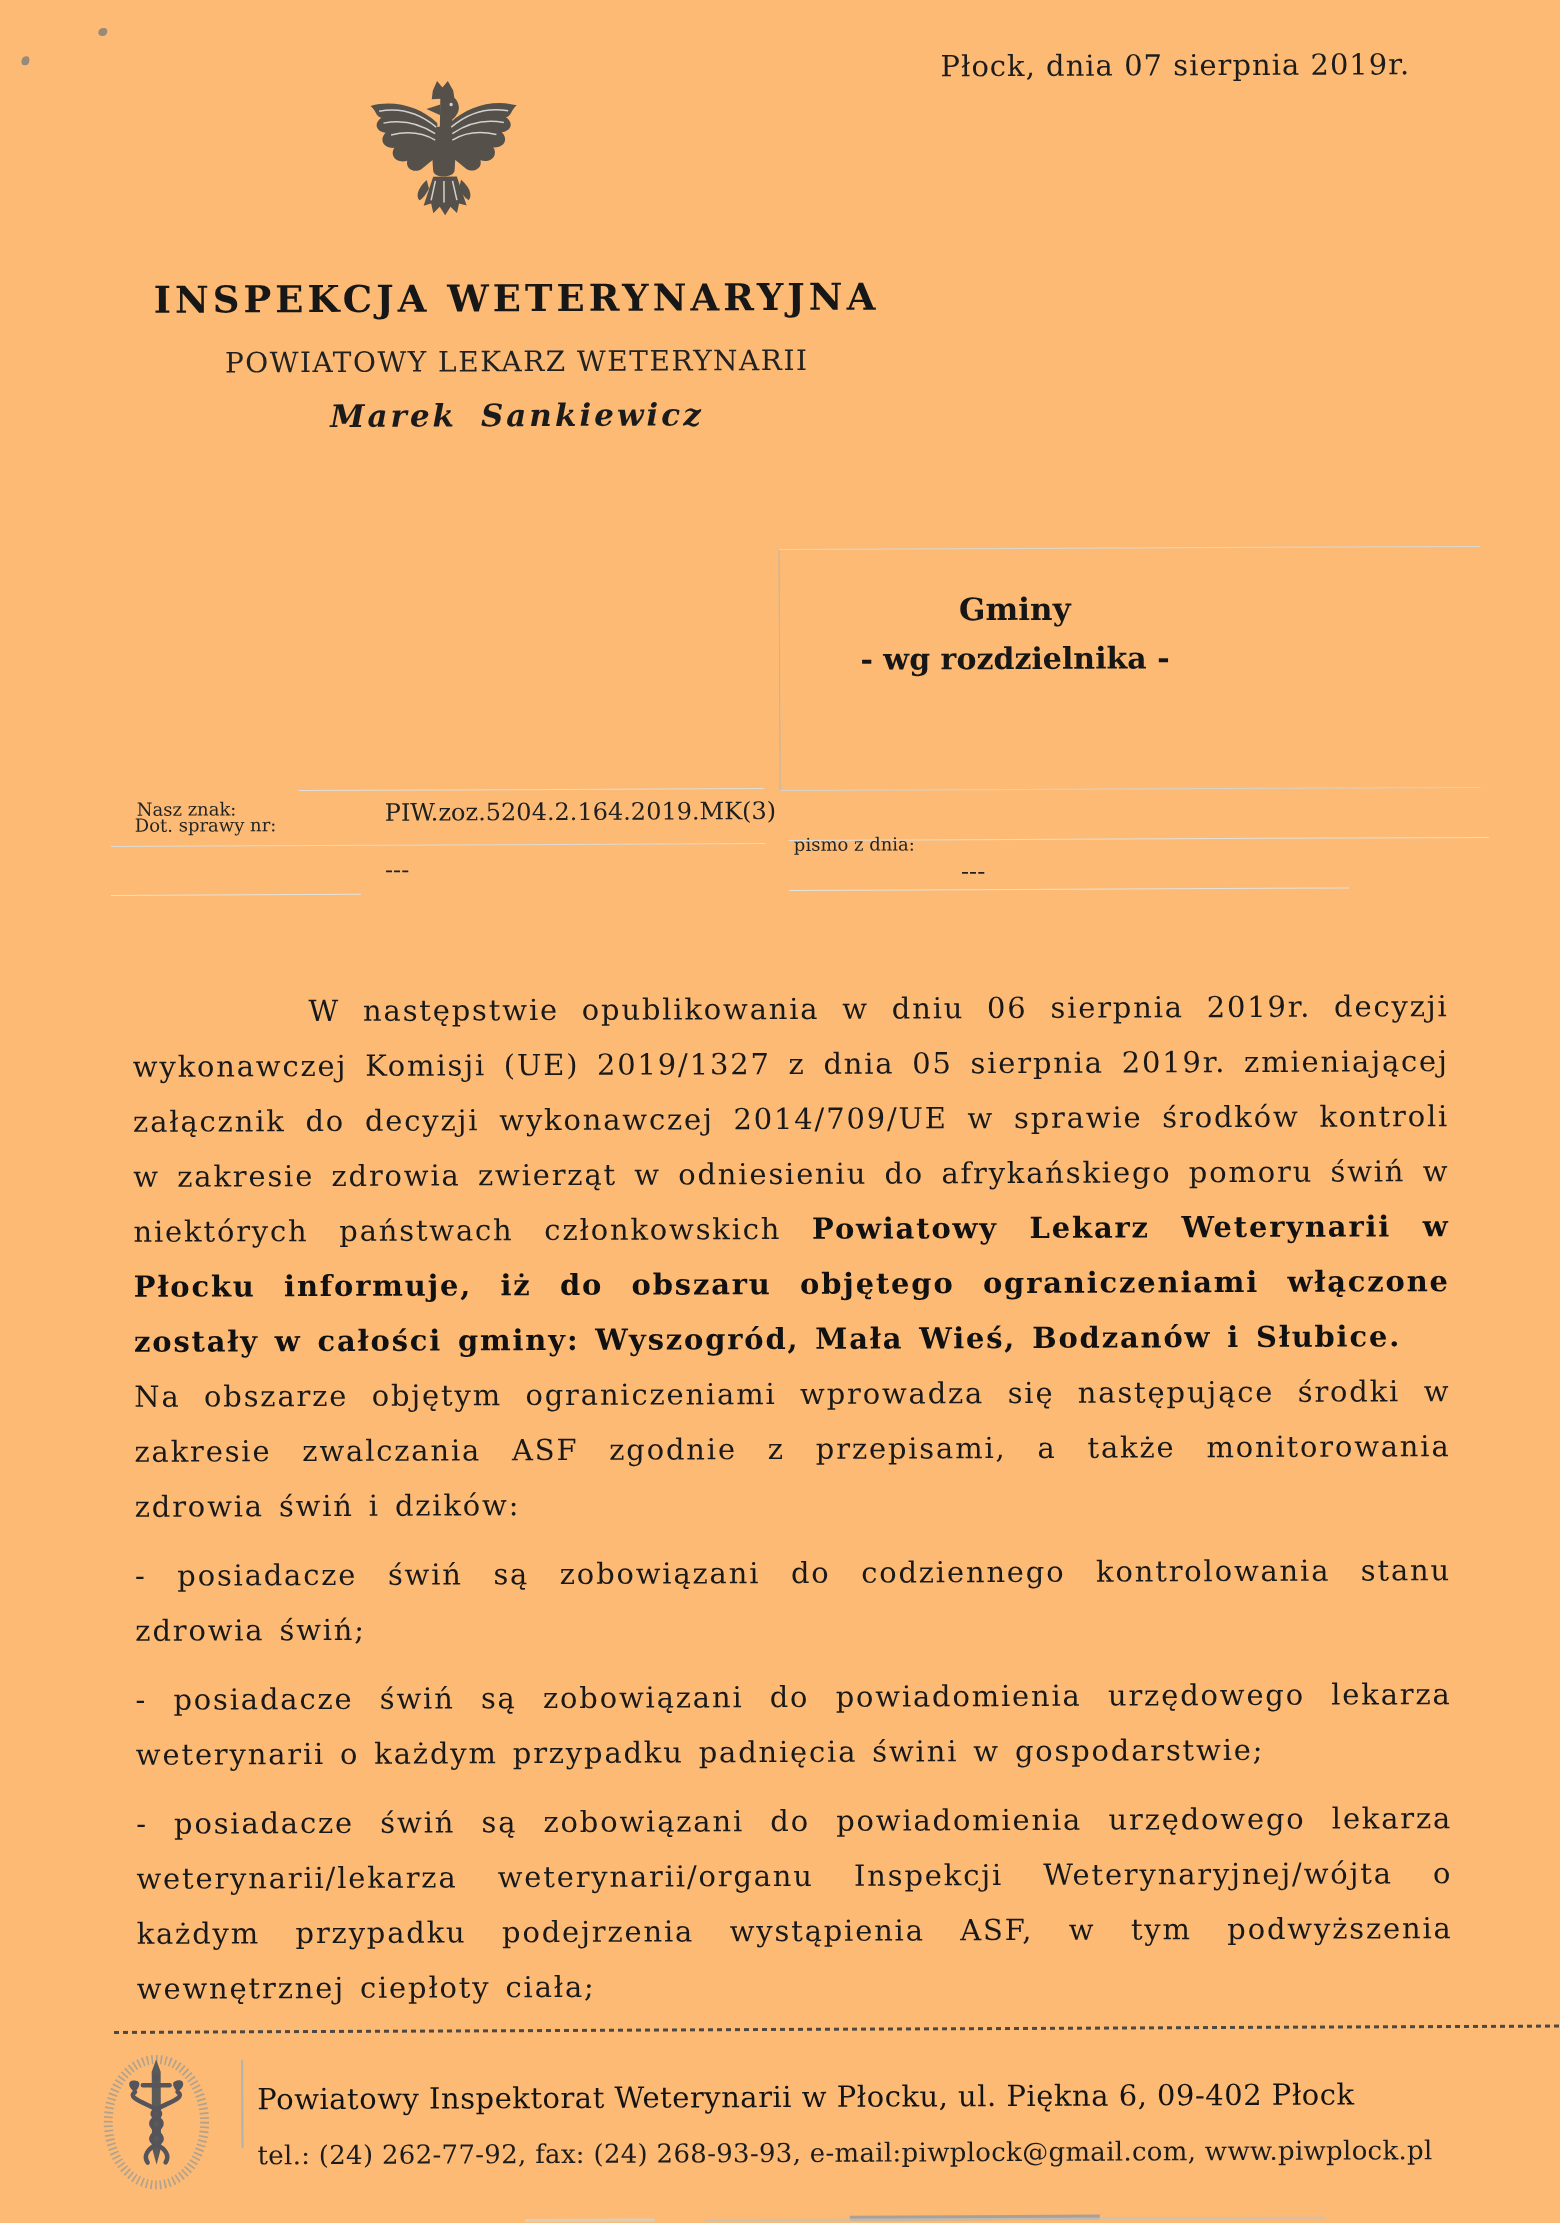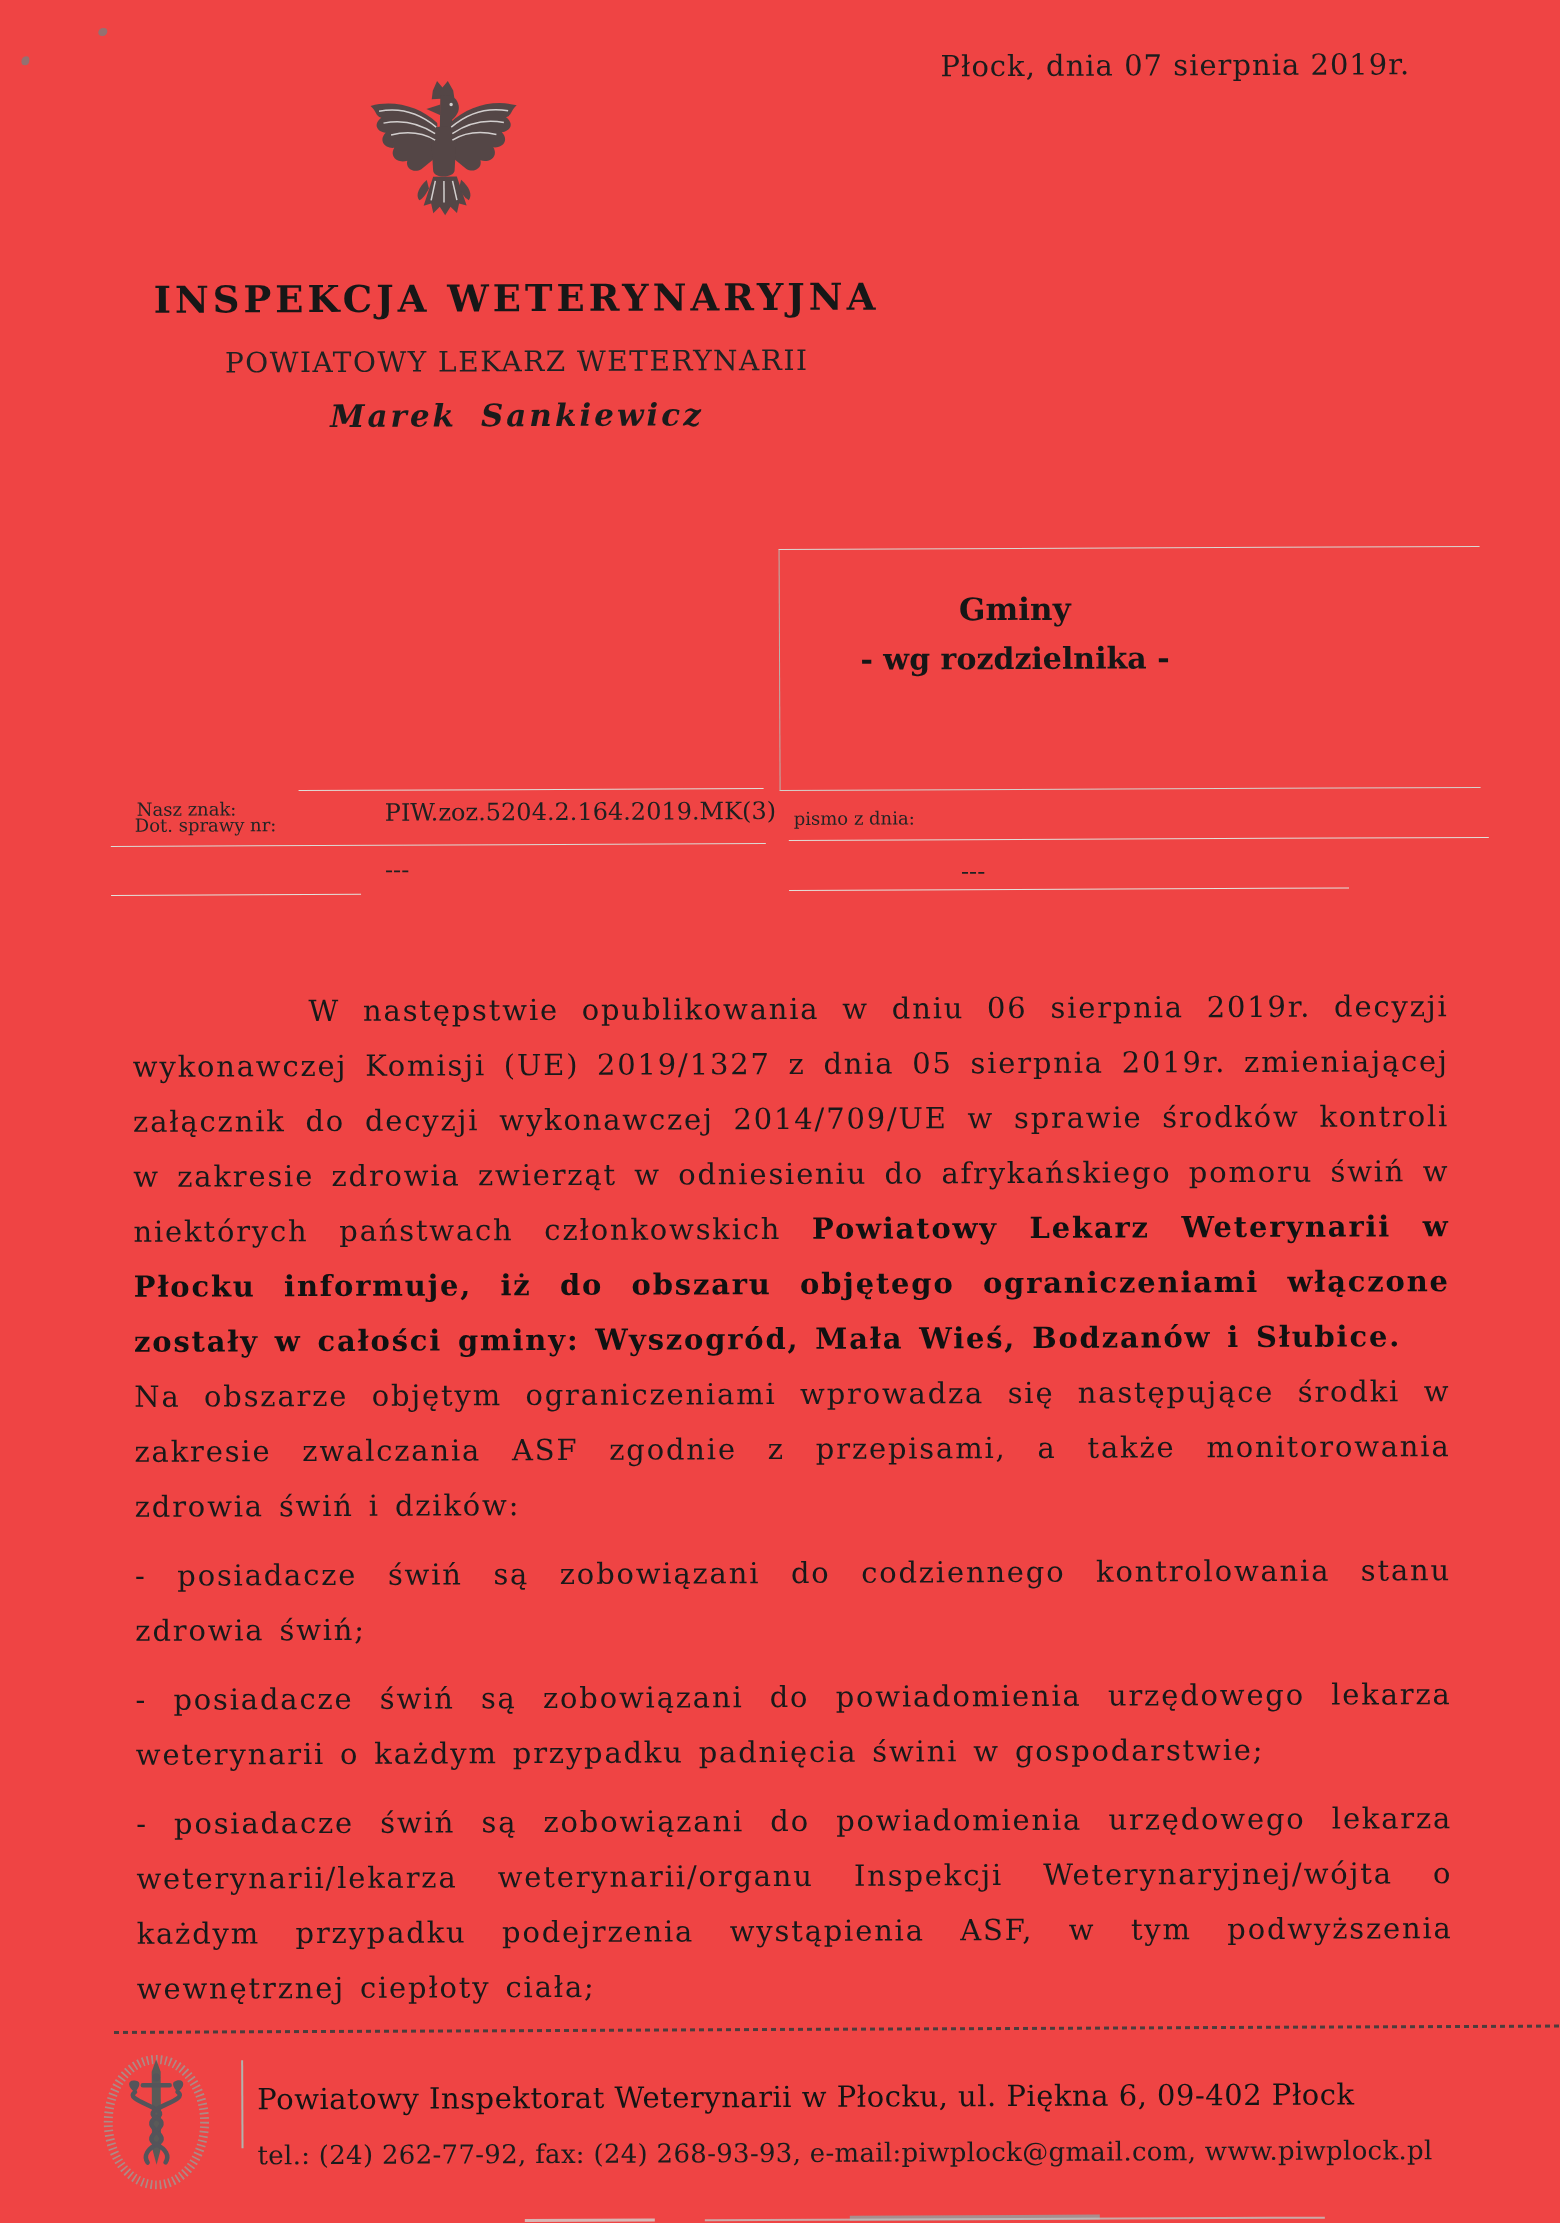--- a/index.html
+++ b/index.html
@@ -1,18 +1,18 @@
 <!DOCTYPE html>
 <html lang="pl"><head>
 <meta charset="utf-8">
 <style>
   html,body{margin:0;padding:0;background:#e8e8e8;}
   .page{
     position:relative;width:1560px;height:2223px;margin:0 auto;
-    background:#ef4444;overflow:hidden;
+    background:#fdba74;overflow:hidden;
     font-family:"DejaVu Serif","Liberation Serif",serif;color:#1a1a1a;
   }
   .tilt{position:absolute;inset:0;transform:rotate(-0.25deg);}
   .abs{position:absolute;}
 
   .speck{position:absolute;background:#7d7d7d;border-radius:60% 40% 55% 45%;opacity:.8;}
 
   .date-line{left:945px;top:50px;width:500px;font-size:29px;letter-spacing:1px;color:#1c1c1c;}
 
   .eagle{left:362px;top:76px;width:172px;height:194px;}
@@ -111,21 +111,21 @@
     <div class="faint-line" style="left:300px;top:788px;width:465px;background:#dfdfd9;"></div>
     <div class="faint-line" style="left:112px;top:843px;width:655px;background:#dcdcd6;"></div>
     <div class="faint-line" style="left:790px;top:840px;width:700px;background:#e0e0da;"></div>
     <div class="faint-line" style="left:112px;top:892px;width:250px;background:#e3e3dd;"></div>
     <div class="faint-line" style="left:790px;top:890px;width:560px;background:#e3e3dd;"></div>
 
     <div class="abs ref-label" style="left:138px;top:796px;">Nasz znak:</div>
     <div class="abs ref-value" style="left:386px;top:797px;">PIW.zoz.5204.2.164.2019.MK(3)</div>
     <div class="abs ref-label" style="left:136px;top:812px;">Dot. sprawy nr:</div>
     <div class="abs ref-value" style="left:386px;top:854px;">---</div>
-    <div class="abs ref-label" style="left:795px;top:808px;">pismo z dnia:</div>
+    <div class="abs ref-label" style="left:795px;top:834px;">pismo z dnia:</div>
     <div class="abs ref-value" style="left:962px;top:858px;">---</div>
 
     <div class="abs body-text">
       <p class="indent"><span>W następstwie opublikowania w dniu 06 sierpnia 2019r. decyzji wykonawczej Komisji (UE) 2019/1327 z dnia 05 sierpnia 2019r. zmieniającej załącznik do decyzji wykonawczej 2014/709/UE w sprawie środków kontroli w zakresie zdrowia zwierząt w odniesieniu do afrykańskiego pomoru świń w niektórych państwach członkowskich </span><b>Powiatowy Lekarz Weterynarii w Płocku informuje, iż do obszaru objętego ograniczeniami włączone zostały w całości gminy: Wyszogród, Mała Wieś, Bodzanów i Słubice.</b></p>
       <p>Na obszarze objętym ograniczeniami wprowadza się następujące środki w zakresie zwalczania ASF zgodnie z przepisami, a także monitorowania zdrowia świń i dzików:</p>
       <p class="li">- posiadacze świń są zobowiązani do codziennego kontrolowania stanu zdrowia świń;</p>
       <p class="li">- posiadacze świń są zobowiązani do powiadomienia urzędowego lekarza weterynarii o każdym przypadku padnięcia świni w gospodarstwie;</p>
       <p class="li">- posiadacze świń są zobowiązani do powiadomienia urzędowego lekarza weterynarii/lekarza weterynarii/organu Inspekcji Weterynaryjnej/wójta o każdym przypadku podejrzenia wystąpienia ASF, w tym podwyższenia wewnętrznej ciepłoty ciała;</p>
     </div>
 

